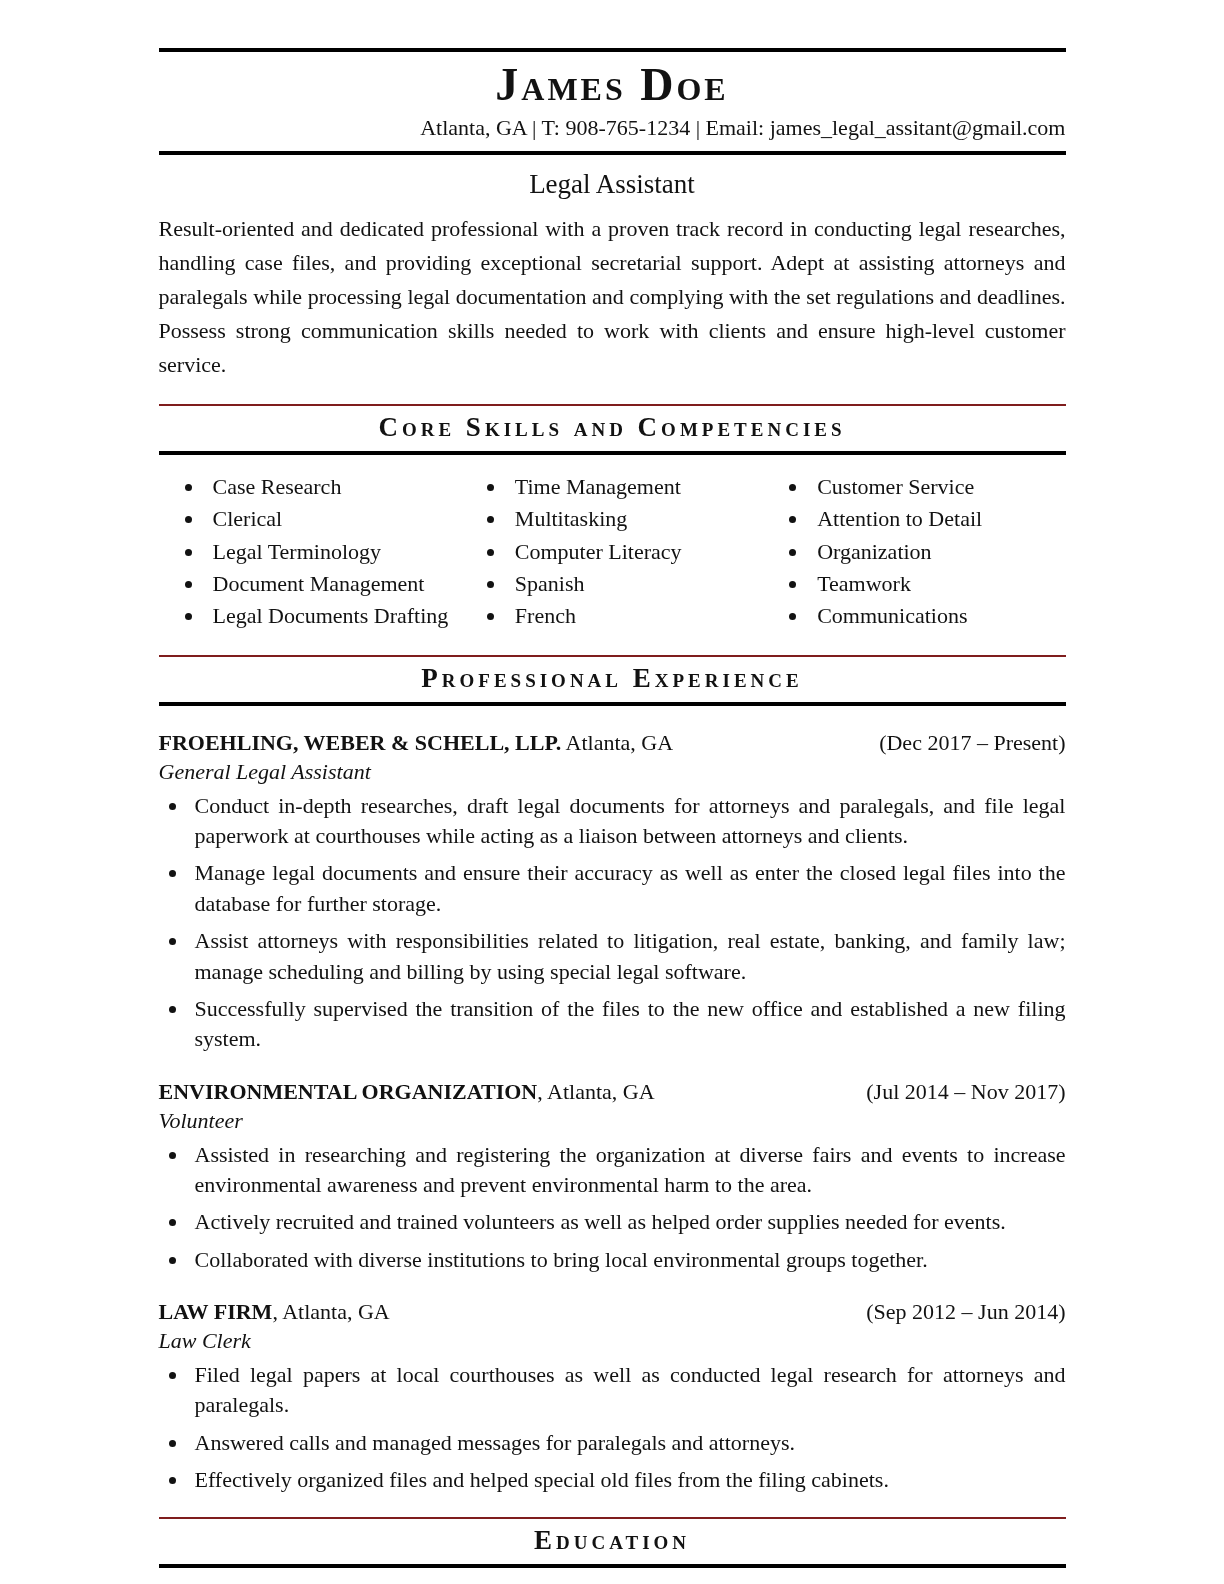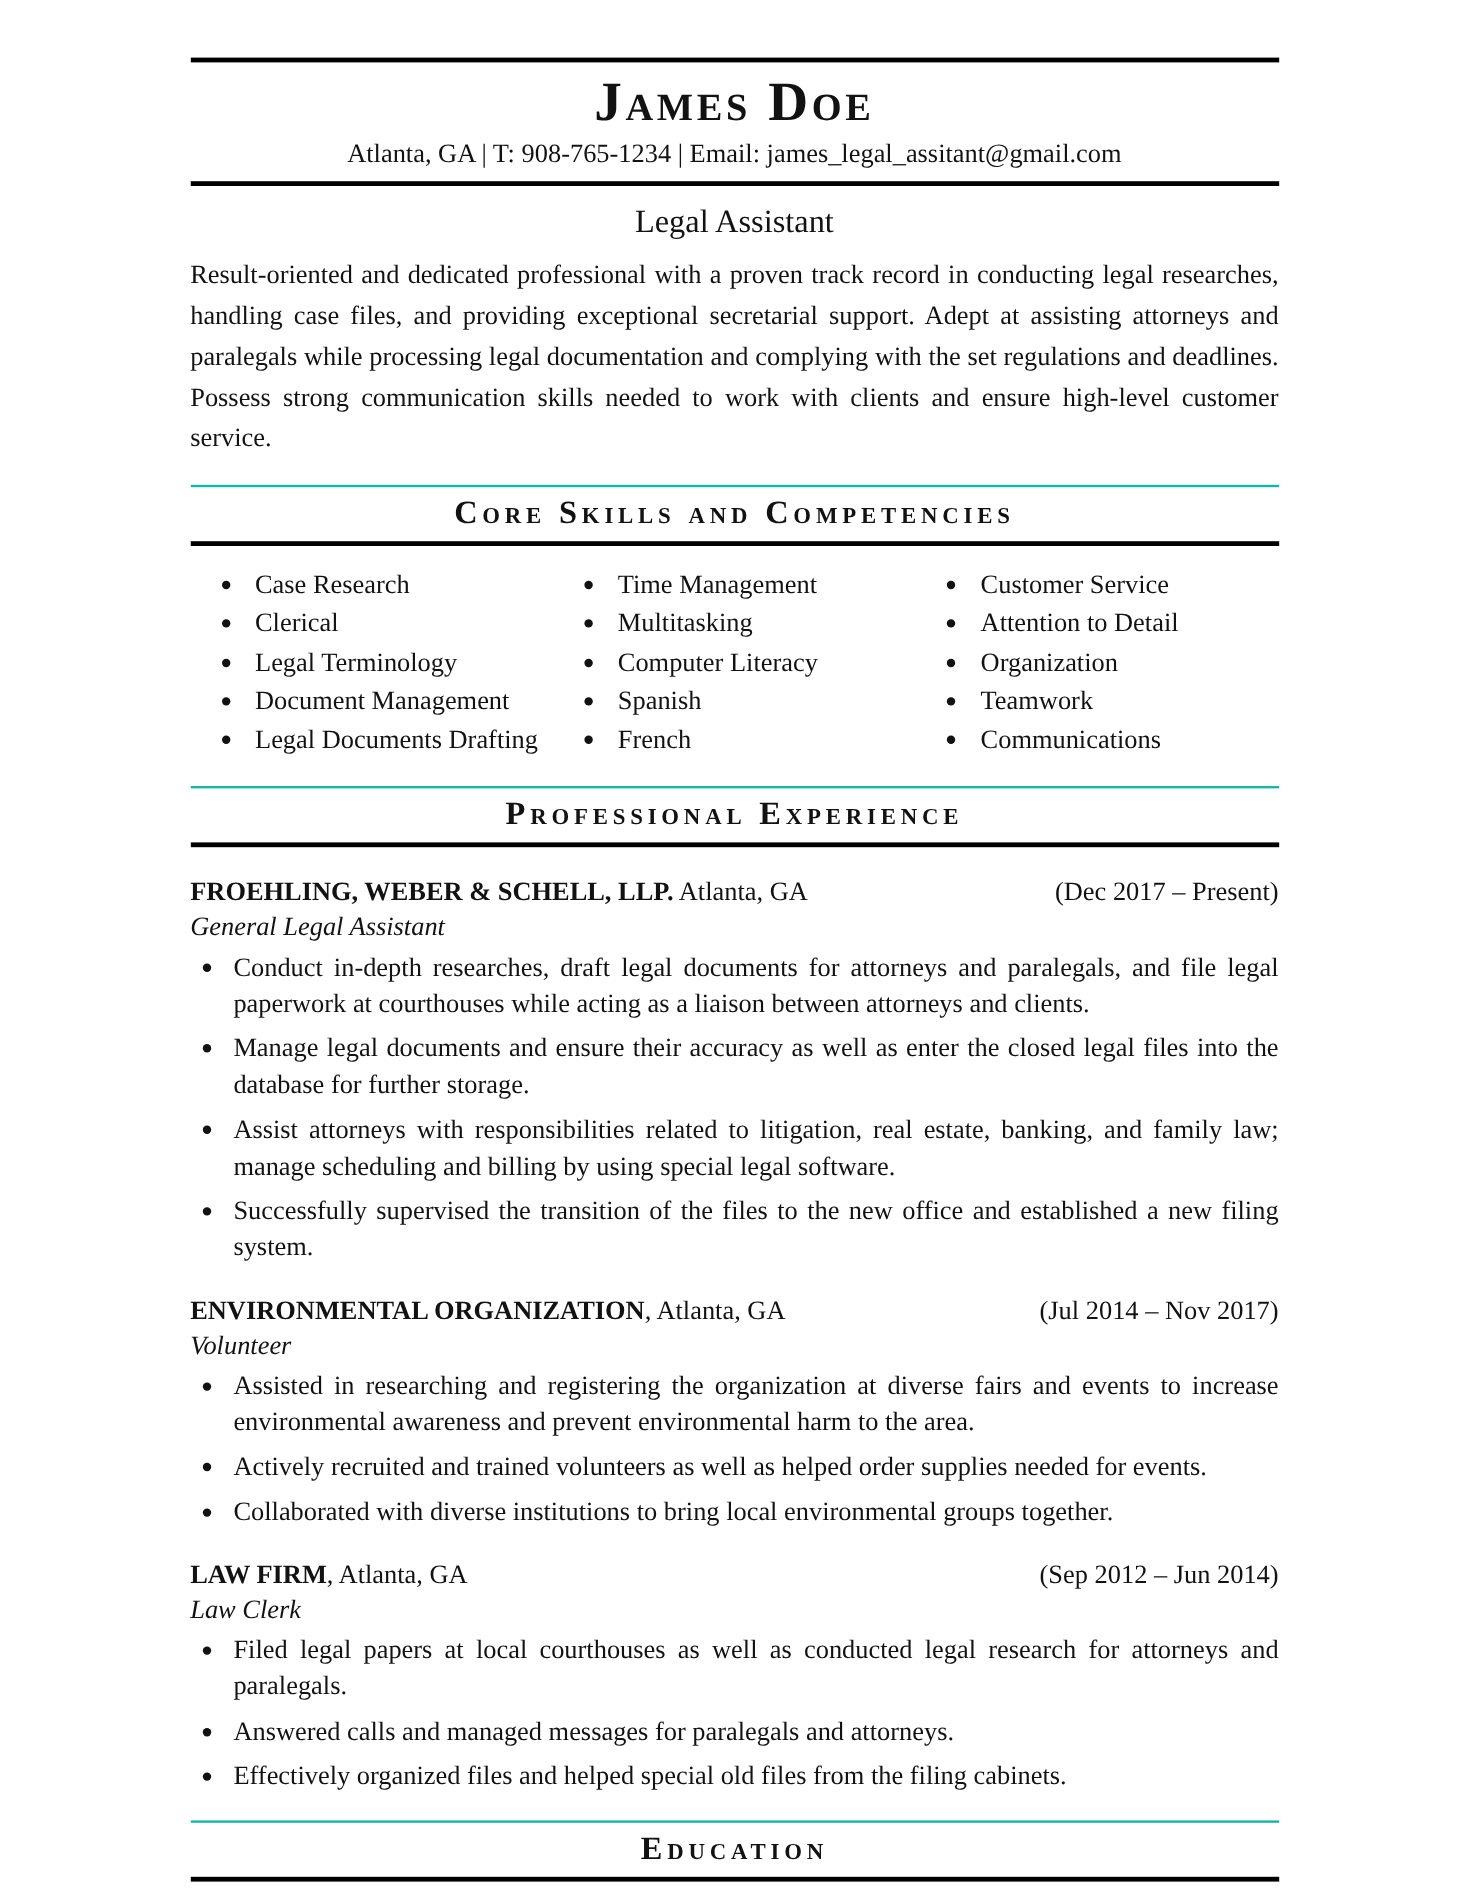--- a/index.html
+++ b/index.html
@@ -18,38 +18,38 @@
   .name {
     text-align: center;
     font-variant: small-caps;
     font-weight: 700;
     font-size: 46px;
     letter-spacing: 3px;
     margin-top: 8px;
     line-height: 1.1;
   }
   .contact {
-    text-align: center;
+    text-align: right;
     font-size: 22px;
     margin: 4px 0 10px 0;
   }
   .position-title {
     text-align: center;
     font-size: 27px;
     margin: 14px 0 12px 0;
   }
   .summary {
     font-size: 22px;
     line-height: 1.55;
     text-align: justify;
   }
 
   .section-head {
     margin-top: 22px;
-    border-top: 2px solid #14b8a6;
+    border-top: 2px solid #7f1d1d;
     border-bottom: 4px solid #000;
     padding: 6px 0 8px 0;
   }
   .section-title {
     text-align: center;
     font-variant: small-caps;
     font-weight: 700;
     font-size: 27px;
     letter-spacing: 4px;
   }

